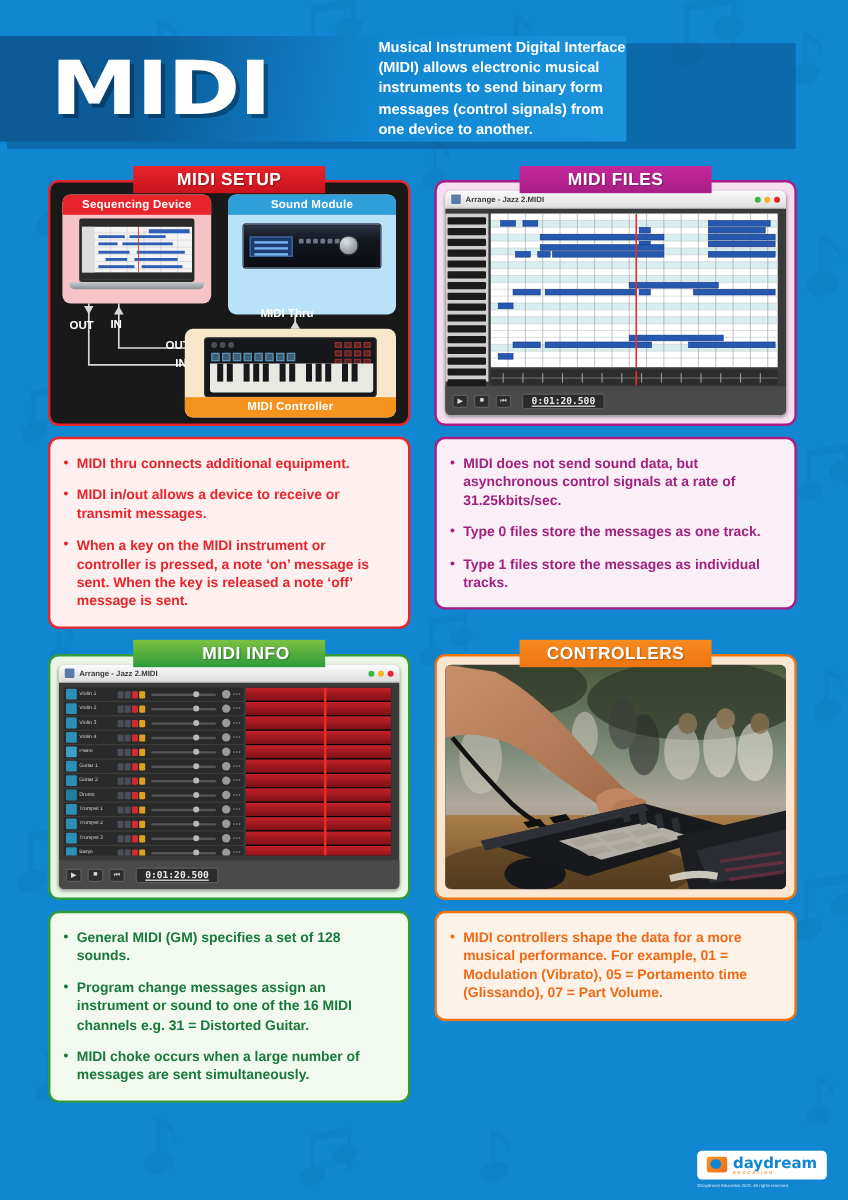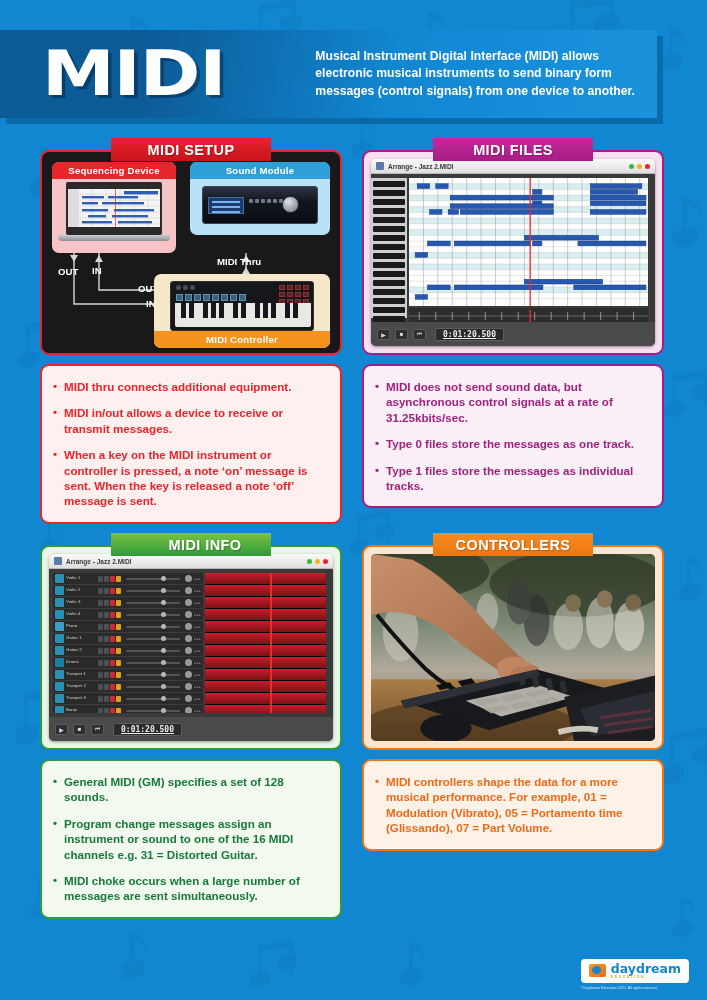--- a/index.html
+++ b/index.html
@@ -13,21 +13,21 @@
   #bg-notes { position: absolute; inset: 0; z-index: 0; }
   #bg-notes svg { width: 100%; height: 100%; }
 
   
   .header-wrap { position: absolute; left: 0; top: 30px; width: 663px; height: 90px; z-index: 2; }
   .header-shadow {
     position: absolute; left: 6px; top: 6px; width: 657px; height: 88px;
     background: rgba(0,40,80,.30);
   }
   .header {
-    position: absolute; left: 0; top: 0; width: 657px; height: 88px;
+    position: absolute; left: 0; top: 0; width: 522px; height: 88px;
     background: linear-gradient(100deg,#0c5a96 0%,#0c5a96 22%,#1187d2 60%,#1a93dd 100%);
     display: flex; align-items: center;
   }
   .midi-logo {
     font-size: 62px; font-weight: bold; color: #fff; letter-spacing: -1px;
     margin-left: 42px; line-height: .9;
     font-family: "DejaVu Sans", sans-serif;
     text-shadow: 3px 3px 0 rgba(0,30,60,.45);
     transform: scaleX(1.18); transform-origin: left center;
   }
@@ -78,21 +78,21 @@
   .c-orange { border-color: #ef7511; }  .t-orange { color: #ef6a18; background: #fdf2e7; }
 
   
   .dev { position: absolute; border-radius: 7px; overflow: hidden; }
   .dev-cap {
     font-size: 9.6px; font-weight: bold; color: #fff; text-align: center;
     padding: 3px 0 3px; letter-spacing: .2px;
   }
   .dev-seq { left: 10px; top: 10px; width: 124px; height: 91px; background: #f6c3c7; }
   .dev-seq .dev-cap { background: #e8242c; }
-  .dev-snd { left: 148px; top: 10px; width: 140px; height: 73px; background: #b9e1f7; }
+  .dev-snd { left: 148px; top: 10px; width: 140px; height: 100px; background: #b9e1f7; }
   .dev-snd .dev-cap { background: #2f9fda; }
   .dev-ctl { left: 112px; top: 122px; width: 176px; height: 74px; background: #f6e8c8; }
   .dev-ctl .dev-cap { background: #f6921e; position: absolute; bottom: 0; left: 0; right: 0; }
 
   .laptop { position: absolute; left: 14px; top: 20px; width: 96px; }
   .lap-screen {
     height: 53px; background: #1d1d1d; border: 2px solid #2a2a2a;
     border-radius: 2px; overflow: hidden; position: relative;
   }
   .lap-base {

